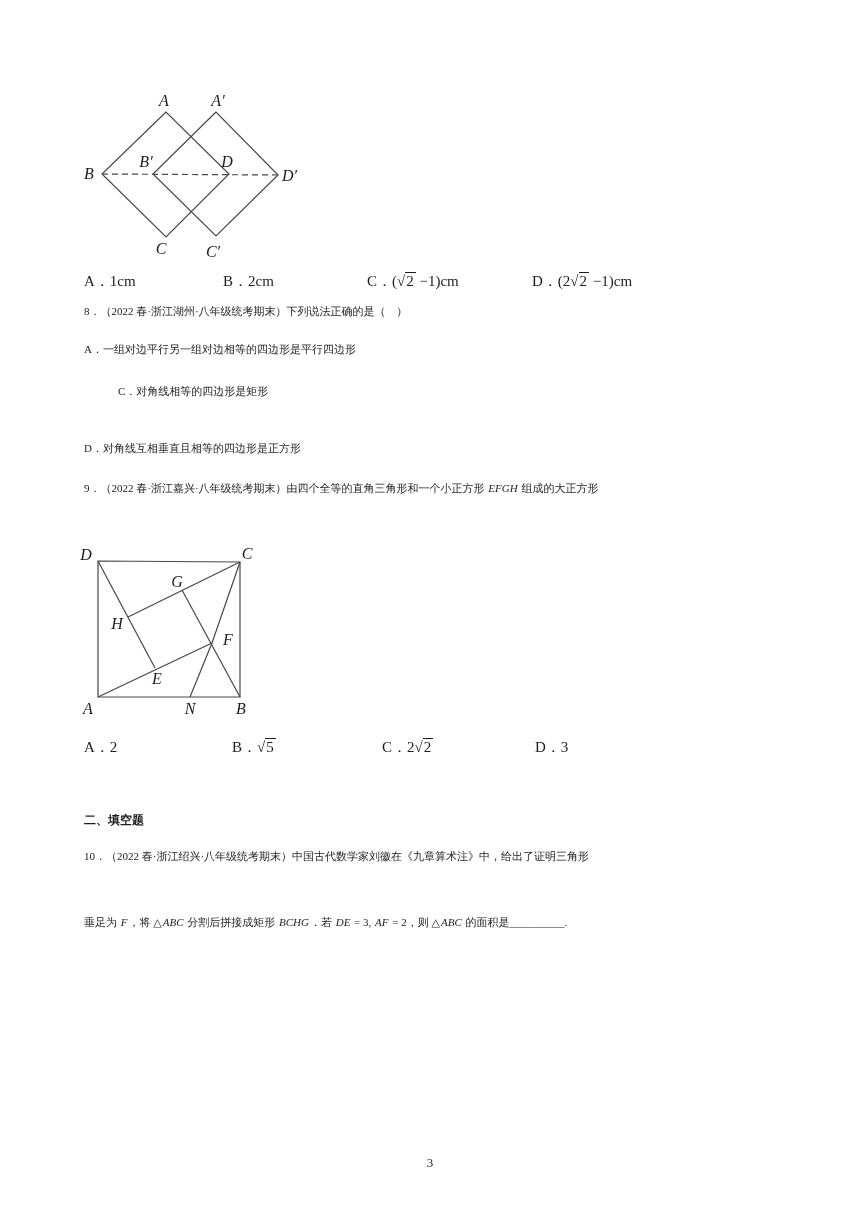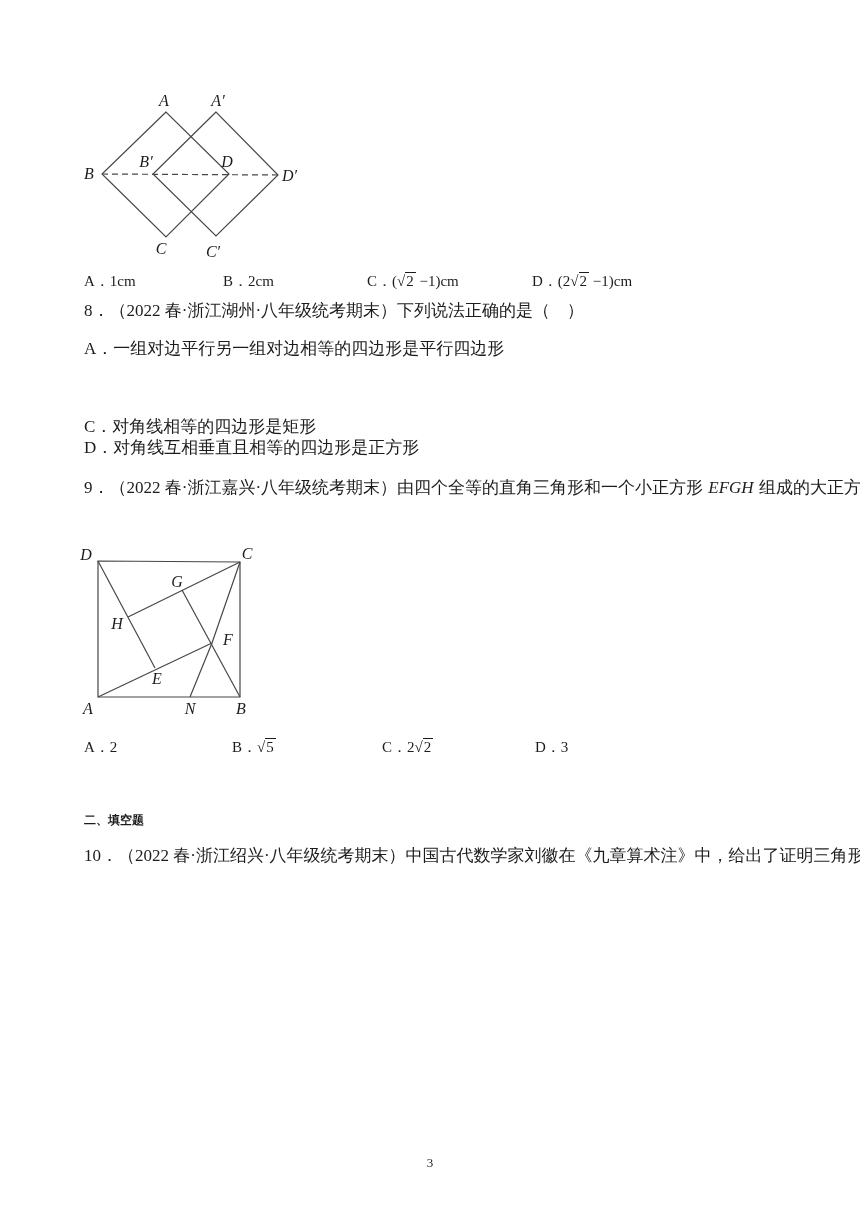--- a/index.html
+++ b/index.html
@@ -12,21 +12,21 @@
     position:relative;
     width:860px;
     height:1216px;
     background:#ffffff;
     overflow:hidden;
   }
   .line{
     position:absolute;
     left:84px;
     white-space:nowrap;
-    font-size:17px;
+    font-size:11px;
     line-height:22px;
   }
   .optrow{
     position:absolute;
     left:0; width:784px; height:26px;
   }
   .opt{
     position:absolute;
     top:0;
     white-space:nowrap;
@@ -92,21 +92,21 @@
 
   <div class="optrow" style="top:272px;">
     <span class="opt" style="left:84px">A．1cm</span>
     <span class="opt" style="left:223px">B．2cm</span>
     <span class="opt" style="left:367px">C．(<span class="sqrt">√<span class="rad">2</span></span> −1)cm</span>
     <span class="opt" style="left:532px">D．(2<span class="sqrt">√<span class="rad">2</span></span> −1)cm</span>
   </div>
 
   <div class="line" style="top:300px;">8．（2022 春·浙江湖州·八年级统考期末）下列说法正确的是（　）</div>
   <div class="line" style="top:338px;text-align:right;">A．一组对边平行另一组对边相等的四边形是平行四边形</div>
-  <div class="line" style="top:416px;">C．对角线相等的四边形是矩形</div>
+  <div class="line" style="top:380px;margin-left:34px;">C．对角线相等的四边形是矩形</div>
   <div class="line" style="top:437px;">D．对角线互相垂直且相等的四边形是正方形</div>
 
   <div class="line" style="top:477px;">9．（2022 春·浙江嘉兴·八年级统考期末）由四个全等的直角三角形和一个小正方形 <span class="mi">EFGH</span> 组成的大正方形</div>
 
   <svg class="fig" style="position:absolute;left:70px;top:545px;" width="230" height="178" viewBox="0 0 230 178">
     <polygon points="28,16 170,17 170,152 28,152"></polygon>
     <line x1="28" y1="16" x2="85" y2="123"></line>
     <line x1="170" y1="17" x2="58" y2="72"></line>
     <line x1="170" y1="152" x2="112" y2="45"></line>
     <line x1="28" y1="152" x2="142" y2="98"></line>
@@ -125,16 +125,17 @@
   <div class="optrow" style="top:738px;">
     <span class="opt" style="left:84px">A．2</span>
     <span class="opt" style="left:232px">B．<span class="sqrt">√<span class="rad">5</span></span></span>
     <span class="opt" style="left:382px">C．2<span class="sqrt">√<span class="rad">2</span></span></span>
     <span class="opt" style="left:535px">D．3</span>
   </div>
 
   <div class="heading" style="top:812px;">二、填空题</div>
 
   <div class="line" style="top:845px;">10．（2022 春·浙江绍兴·八年级统考期末）中国古代数学家刘徽在《九章算术注》中，给出了证明三角形</div>
+  <div class="line" style="top:911px;">垂足为 <span class="mi">F</span>，将 △<span class="mi">ABC</span> 分割后拼接成矩形 <span class="mi">BCHG</span>．若 <span class="mi">DE</span> = 3, <span class="mi">AF</span> = 2，则 △<span class="mi">ABC</span> 的面积是__________.</div>
 
   <div class="pagenum" style="top:1155px;">3</div>
 
 </div>
 
 </body></html>

